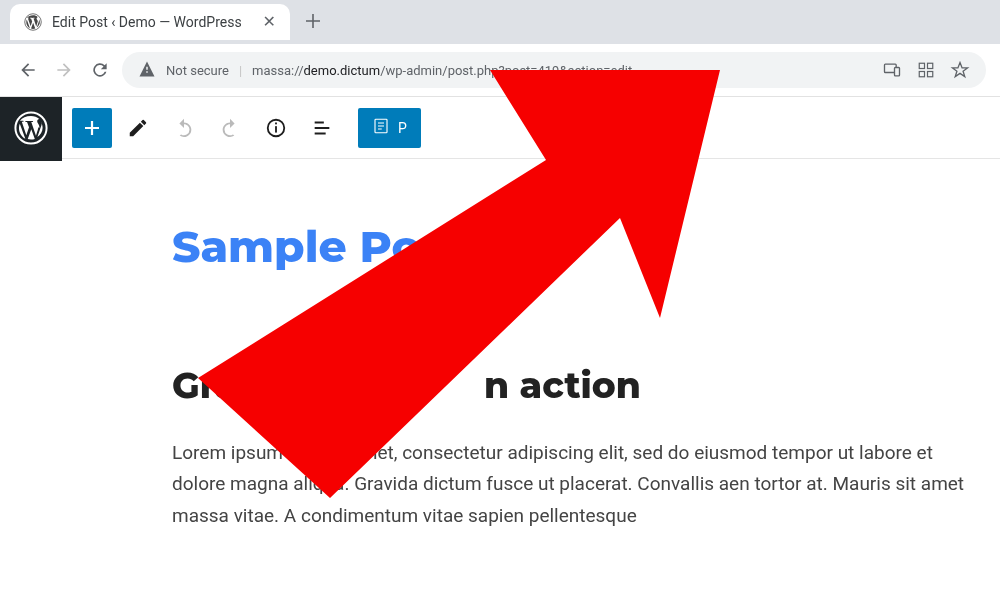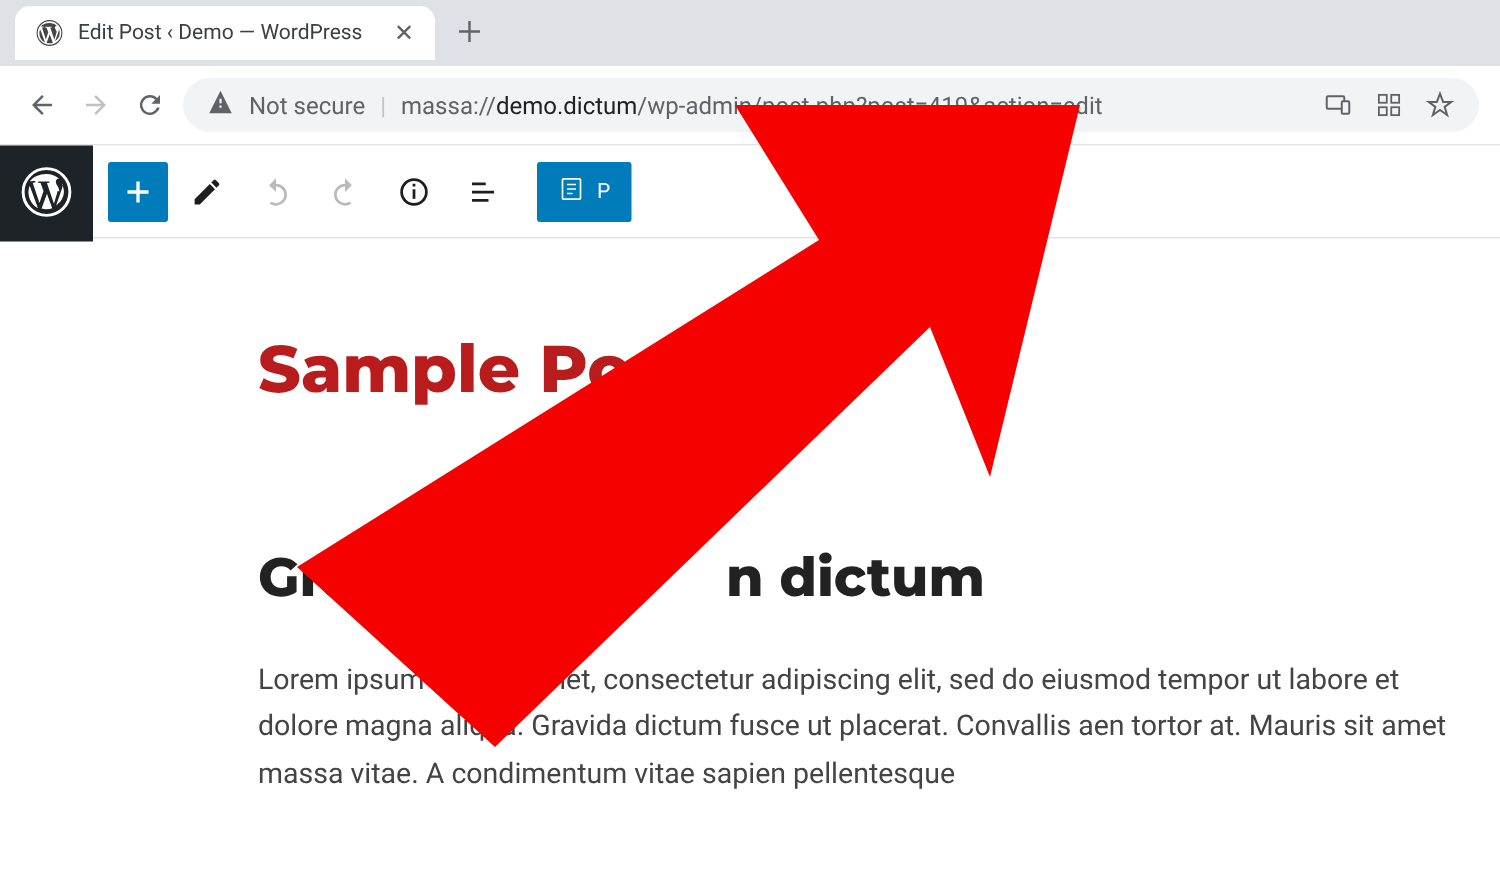--- a/index.html
+++ b/index.html
@@ -69,21 +69,21 @@
     .nav-btn.disabled { color: #c0c0c0; }
     .address-bar {
       flex: 1;
       background: #f1f3f4;
       border-radius: 20px;
       height: 36px;
       display: flex;
       align-items: center;
       padding: 0 16px;
       gap: 10px;
-      font-size: 16px;
+      font-size: 13px;
       color: #5f6368;
       overflow: hidden;
     }
     .sec-label { color: #5f6368; }
     .divider-v { color: #c4c4c4; }
     .url-text { color: #5f6368; white-space: nowrap; }
     .url-text .domain { color: #202124; }
     .addr-actions {
       margin-left: auto;
       display: flex;
@@ -149,21 +149,21 @@
     }
     .editor-content {
       flex: 1;
       padding: 60px 20px 20px 110px;
       overflow: hidden;
     }
     .post-title {
       font-family: "Montserrat", "Segoe UI", sans-serif;
       font-size: 44px;
       font-weight: 800;
-      color: #b91c1c;
+      color: #3b82f6;
       margin-bottom: 90px;
     }
     .post-h2 {
       font-family: "Montserrat", "Segoe UI", sans-serif;
       font-size: 36px;
       font-weight: 800;
       color: #222;
       margin-bottom: 30px;
     }
     .post-body {
@@ -304,21 +304,21 @@
               <rect x="4" y="3" width="16" height="18" rx="1"></rect>
               <path d="M8 8h8M8 12h8M8 16h5"></path>
             </svg>
         </span>
         <span>P</span>
       </div>
     </div>
     <div class="editor-content">
       <h1 class="post-title">Sample Po</h1>
       <h2 class="post-h2">
-        <span>Gravid</span>&nbsp;&nbsp;&nbsp;&nbsp;&nbsp;&nbsp;&nbsp;&nbsp;&nbsp;&nbsp;&nbsp;&nbsp;&nbsp;&nbsp;&nbsp;&nbsp;&nbsp;&nbsp;<span>n dictum</span>
+        <span>Gravid</span>&nbsp;&nbsp;&nbsp;&nbsp;&nbsp;&nbsp;&nbsp;&nbsp;&nbsp;&nbsp;&nbsp;&nbsp;&nbsp;&nbsp;&nbsp;&nbsp;&nbsp;&nbsp;<span>n action</span>
       </h2>
       <p class="post-body">Lorem ipsum dolor s       amet, consectetur adipiscing elit, sed do eiusmod tempor       ut labore et dolore magna aliqua. Gravida dictum fusce ut placerat. Convallis aen    tortor at. Mauris sit amet massa vitae. A condimentum vitae sapien pellentesque</p>
     </div>
   </div>
 </div>
 
 <svg class="arrow-overlay" viewBox="0 0 560 450">
   <polygon points="530,12 300,12 356,102 8,320 140,440 430,160 470,260" fill="#f60000"></polygon>
 </svg>
 

